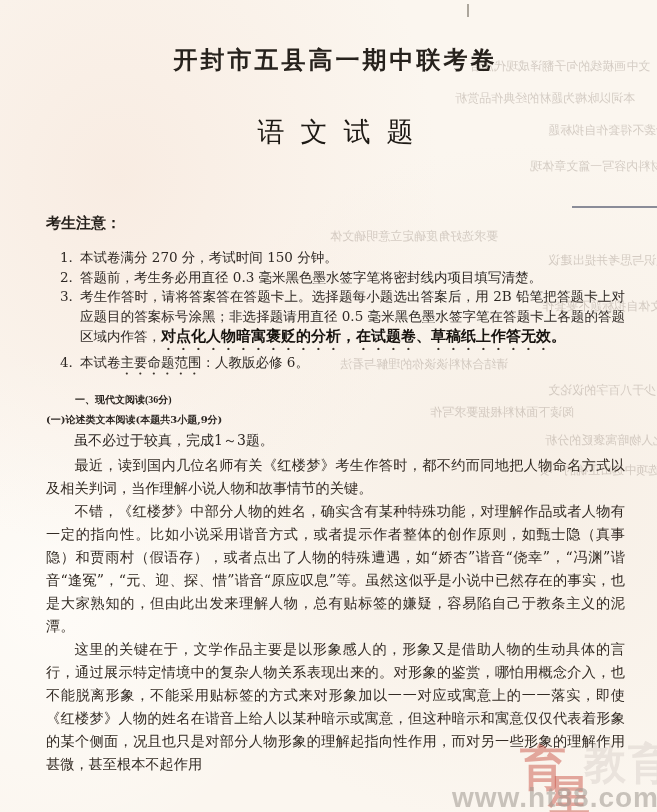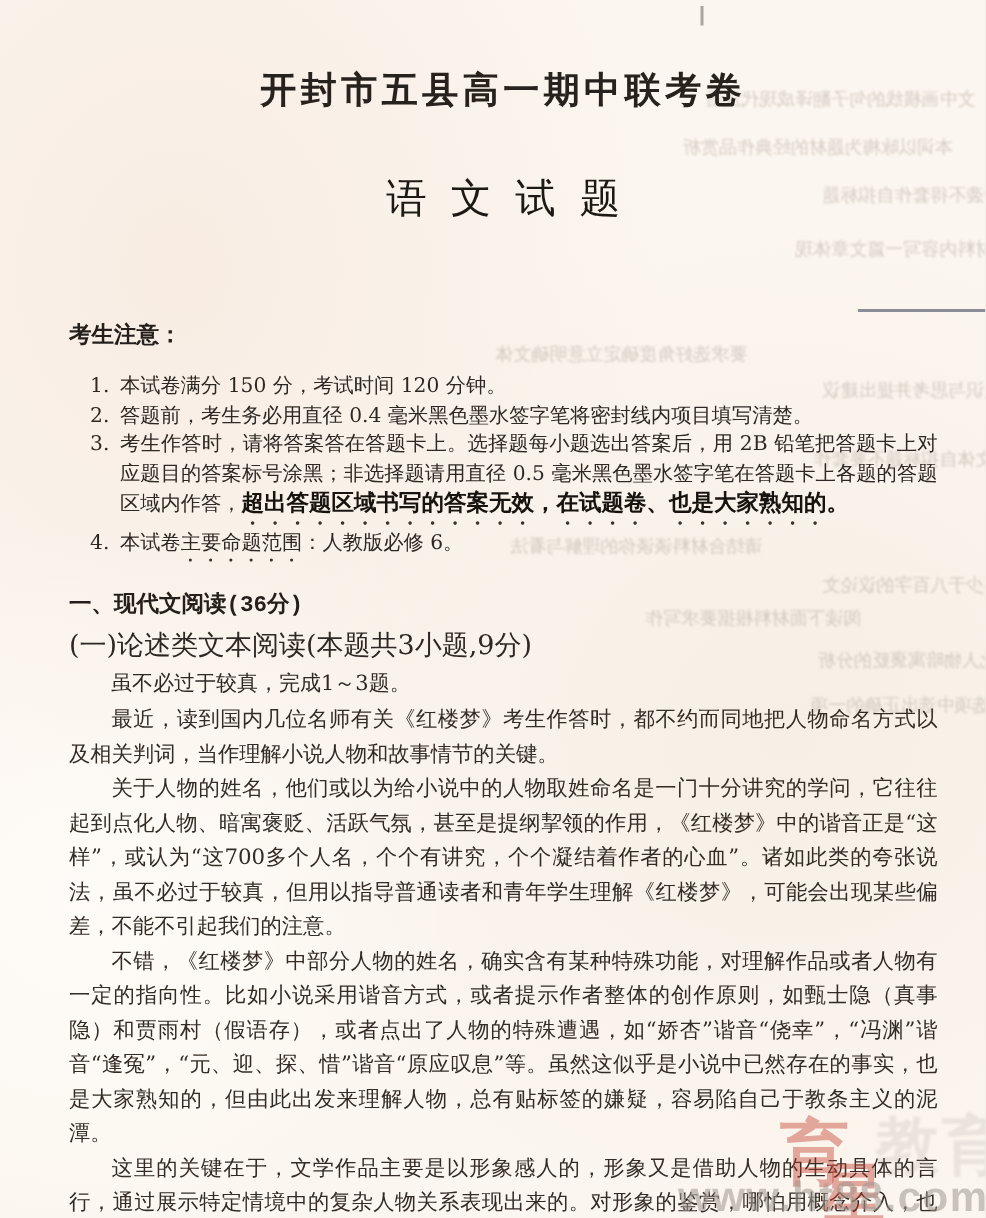--- a/index.html
+++ b/index.html
@@ -40,24 +40,24 @@
     font-weight:700;font-size:15px;color:#17130f;
     -webkit-text-emphasis:filled dot #3a322a;text-emphasis:filled dot #3a322a;
     -webkit-text-emphasis-position:under right;text-emphasis-position:under right;
   }
   .emph-dots{
     -webkit-text-emphasis:filled dot #3a322a;text-emphasis:filled dot #3a322a;
     -webkit-text-emphasis-position:under right;text-emphasis-position:under right;
   }
 
   .section-heading{
-    margin-top:15px;font-family:Liberation Mono, monospace;
-    font-weight:700;font-size:15px;color:#241f1a;
+    margin-top:15px;font-family:Liberation Serif, serif;
+    font-weight:700;font-size:10px;color:#241f1a;margin-left:29px;
   }
-  .subsection-heading{margin-top:6px;font-size:18px;}
+  .subsection-heading{margin-top:6px;font-size:10px;font-weight:bold;}
   .instruction{margin-top:5px;font-size:14px;text-indent:2em;}
 
   .passage{margin-top:4px;}
   .passage p{
     margin:0;font-size:14.2px;line-height:23px;text-indent:2em;
     text-align:justify;color:#332b24;
   }
 
   
   .bleed{
@@ -117,46 +117,45 @@
   <div class="content">
 
     <h1 class="main-title">开封市五县高一期中联考卷</h1>
     <h2 class="subject-title">语文试题</h2>
 
     <div class="notice">
       <div class="notice-heading">考生注意：</div>
 
       <div class="notice-item">
         <span class="num">1.</span>
-        <span class="txt">本试卷满分 150 分，考试时间 120 分钟。</span>
+        <span class="txt">本试卷满分 270 分，考试时间 150 分钟。</span>
       </div>
 
       <div class="notice-item">
         <span class="num">2.</span>
-        <span class="txt">答题前，考生务必用直径 0.4 毫米黑色墨水签字笔将密封线内项目填写清楚。</span>
+        <span class="txt">答题前，考生务必用直径 0.3 毫米黑色墨水签字笔将密封线内项目填写清楚。</span>
       </div>
 
       <div class="notice-item">
         <span class="num">3.</span>
-        <span class="txt"><span>考生作答时，请将答案答在答题卡上。选择题每小题选出答案后，用 2B 铅笔把答题卡上对应题目的答案标号涂黑；非选择题请用直径 0.5 毫米黑色墨水签字笔在答题卡上各题的答题区域内作答，</span><span class="emph-strong">超出答题区域书写的答案无效，在试题卷、也是大家熟知的。</span></span>
+        <span class="txt"><span>考生作答时，请将答案答在答题卡上。选择题每小题选出答案后，用 2B 铅笔把答题卡上对应题目的答案标号涂黑；非选择题请用直径 0.5 毫米黑色墨水签字笔在答题卡上各题的答题区域内作答，</span><span class="emph-strong">对点化人物暗寓褒贬的分析，在试题卷、草稿纸上作答无效。</span></span>
       </div>
 
       <div class="notice-item">
         <span class="num">4.</span>
         <span class="txt"><span>本试卷</span><span class="emph-dots">主要命题范围</span><span>：人教版必修 6。</span></span>
       </div>
     </div>
 
     <div class="section-heading">一、现代文阅读(36分)</div>
     <div class="subsection-heading">(一)论述类文本阅读(本题共3小题,9分)</div>
     <div class="instruction">虽不必过于较真，完成1～3题。</div>
 
     <div class="passage">
       <p>最近，读到国内几位名师有关《红楼梦》考生作答时，都不约而同地把人物命名方式以及相关判词，当作理解小说人物和故事情节的关键。</p>
-      <p>关于人物的姓名，他们或以为给小说中的人物取姓命名是一门十分讲究的学问，它往往起到点化人物、暗寓褒贬、活跃气氛，甚至是提纲挈领的作用，《红楼梦》中的谐音正是“这样”，或认为“这700多个人名，个个有讲究，个个凝结着作者的心血”。诸如此类的夸张说法，虽不必过于较真，但用以指导普通读者和青年学生理解《红楼梦》，可能会出现某些偏差，不能不引起我们的注意。</p>
       <p>不错，《红楼梦》中部分人物的姓名，确实含有某种特殊功能，对理解作品或者人物有一定的指向性。比如小说采用谐音方式，或者提示作者整体的创作原则，如甄士隐（真事隐）和贾雨村（假语存），或者点出了人物的特殊遭遇，如“娇杏”谐音“侥幸”，“冯渊”谐音“逢冤”，“元、迎、探、惜”谐音“原应叹息”等。虽然这似乎是小说中已然存在的事实，也是大家熟知的，但由此出发来理解人物，总有贴标签的嫌疑，容易陷自己于教条主义的泥潭。</p>
       <p>这里的关键在于，文学作品主要是以形象感人的，形象又是借助人物的生动具体的言行，通过展示特定情境中的复杂人物关系表现出来的。对形象的鉴赏，哪怕用概念介入，也不能脱离形象，不能采用贴标签的方式来对形象加以一一对应或寓意上的一一落实，即使《红楼梦》人物的姓名在谐音上给人以某种暗示或寓意，但这种暗示和寓意仅仅代表着形象的某个侧面，况且也只是对部分人物形象的理解起指向性作用，而对另一些形象的理解作用甚微，甚至根本不起作用</p>
     </div>
 
   </div>
 
   <div>
     <span class="wm-red one">育</span>
     <span class="wm-red two">星</span>
     <span class="wm-gray-cn">教育网</span>

